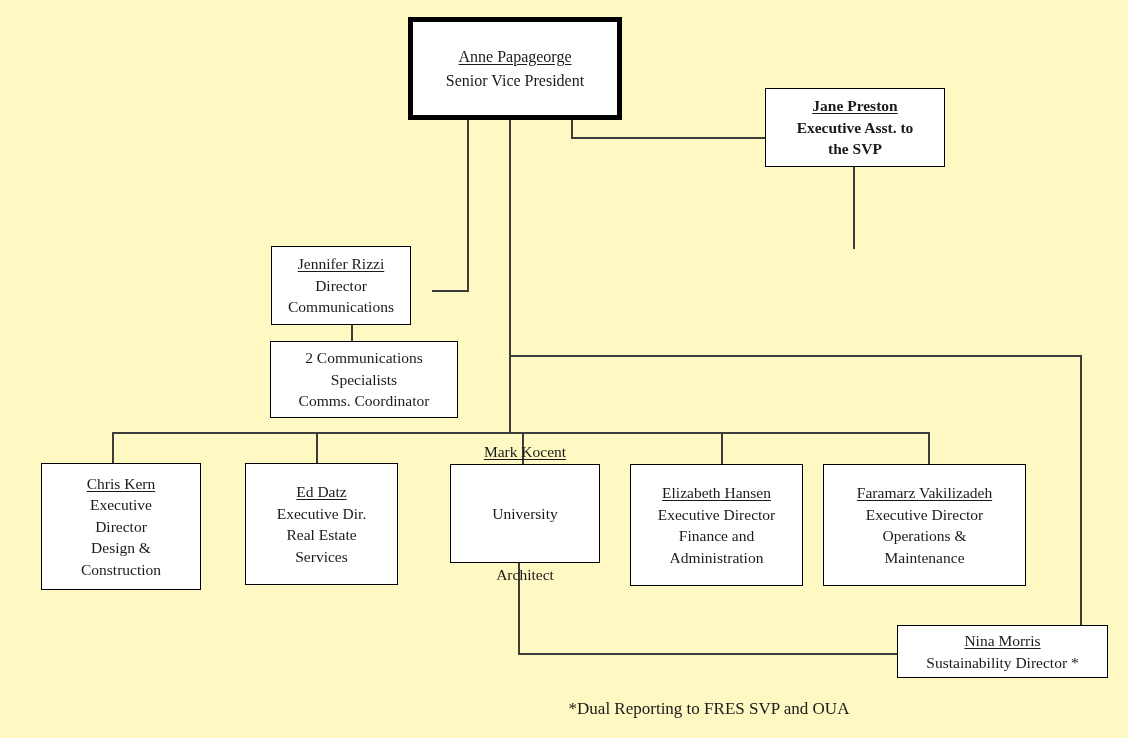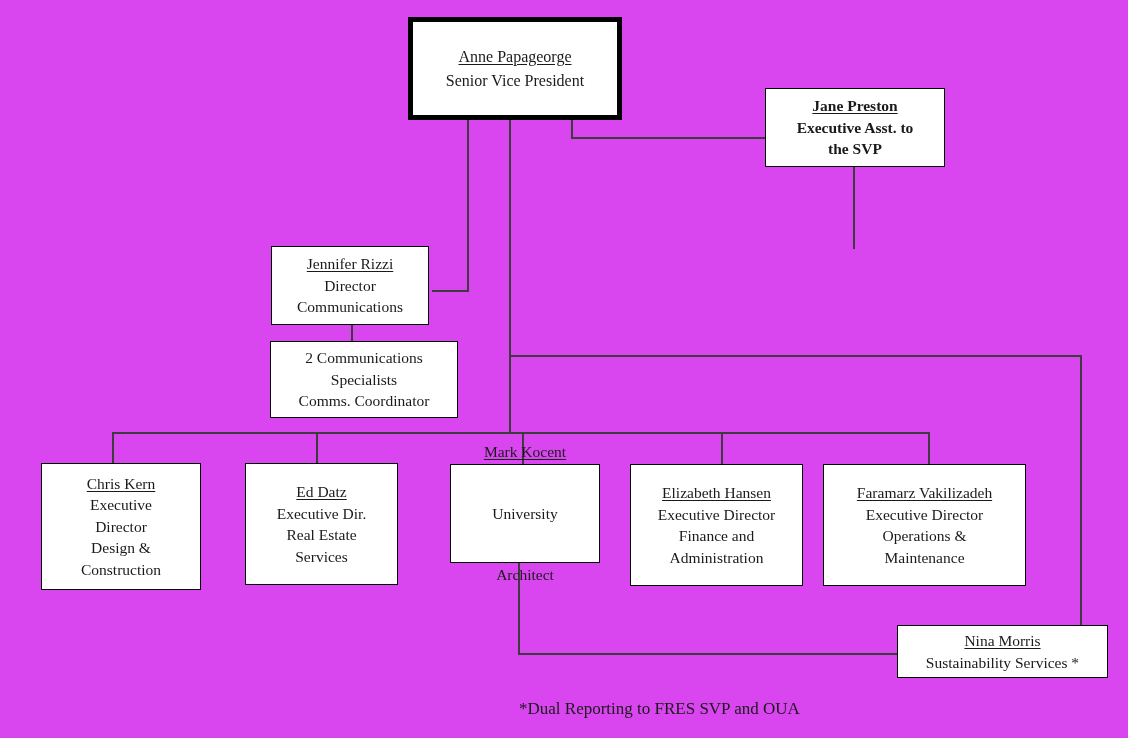--- a/index.html
+++ b/index.html
@@ -1,20 +1,20 @@
 <!DOCTYPE html>
 <html><head>
 <meta charset="utf-8">
 <style>
   html, body { margin: 0; padding: 0; background: #ffffff; }
   #canvas {
     position: relative;
     width: 1128px;
     height: 738px;
-    background: #d946ef;
+    background: #fef9c3;
     font-family: "Liberation Serif", "DejaVu Serif", serif;
     color: #1a1a1a;
     overflow: hidden;
   }
   .box {
     position: absolute;
     box-sizing: border-box;
     border: 1.5px solid #000000;
     background: #ffffff;
     display: flex;
@@ -28,20 +28,21 @@
   }
   .bold-box {
     border: 5px solid #000000;
     font-size: 16px;
     line-height: 24px;
   }
   .nm { text-decoration: underline; text-underline-offset: 2px; }
   .cl { position: absolute; background: #3c3c3c; z-index: 1; }
   .footnote {
     position: absolute;
+    text-align: center;
     font-size: 17px;
     z-index: 2;
   }
 </style>
 </head>
 <body>
 
 <div id="canvas">
 
   <div class="cl" style="left:467px; top:118px; width:2px; height:174px;"></div>
@@ -67,21 +68,21 @@
     <div>Senior Vice President</div>
   </div>
 
   <div class="box" style="left:765px; top:88px; width:180px; height:79px;font-weight:bold;">
     <div class="nm">Jane Preston</div>
     <div>Executive Asst. to</div>
     <div>the SVP</div>
   </div>
 
 
-  <div class="box" style="left:271px; top:246px; width:158px; height:79px;">
+  <div class="box" style="left:271px; top:246px; width:140px; height:79px;">
     <div class="nm">Jennifer Rizzi</div>
     <div>Director</div>
     <div>Communications</div>
   </div>
 
   <div class="box" style="left:270px; top:341px; width:188px; height:77px;">
     <div>2 Communications</div>
     <div>Specialists</div>
     <div>Comms. Coordinator</div>
   </div>
@@ -116,18 +117,18 @@
 
   <div class="box" style="left:823px; top:464px; width:203px; height:122px;">
     <div class="nm">Faramarz Vakilizadeh</div>
     <div>Executive Director</div>
     <div>Operations &amp;</div>
     <div>Maintenance</div>
   </div>
 
   <div class="box" style="left:897px; top:625px; width:211px; height:53px;">
     <div class="nm">Nina Morris</div>
-    <div>Sustainability Services *</div>
+    <div>Sustainability Director *</div>
   </div>
 
   <div class="footnote" style="left:519px; top:699px; width:380px;">*Dual Reporting to FRES SVP and OUA</div>
 
 </div>
 
 </body></html>

